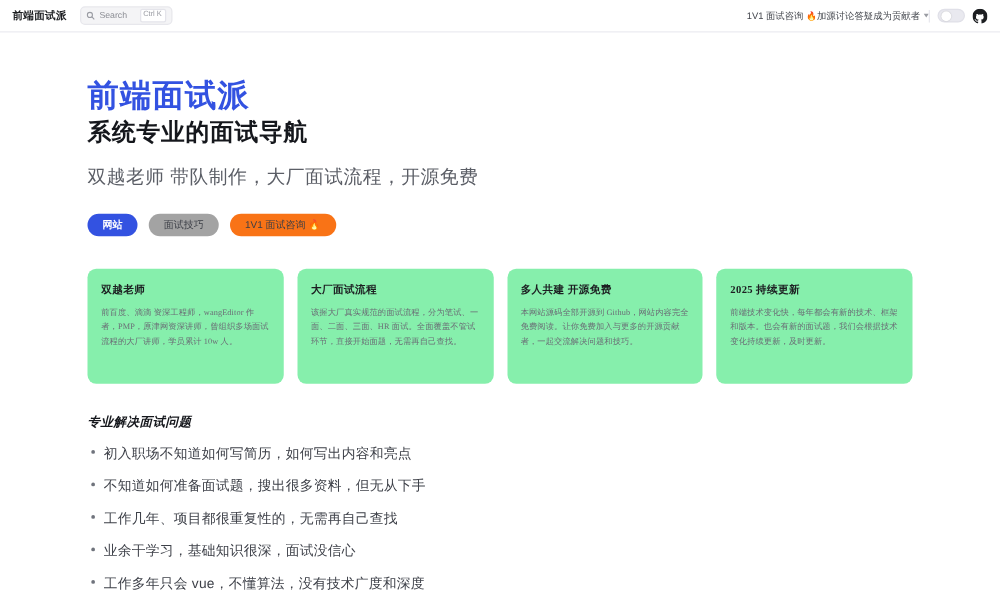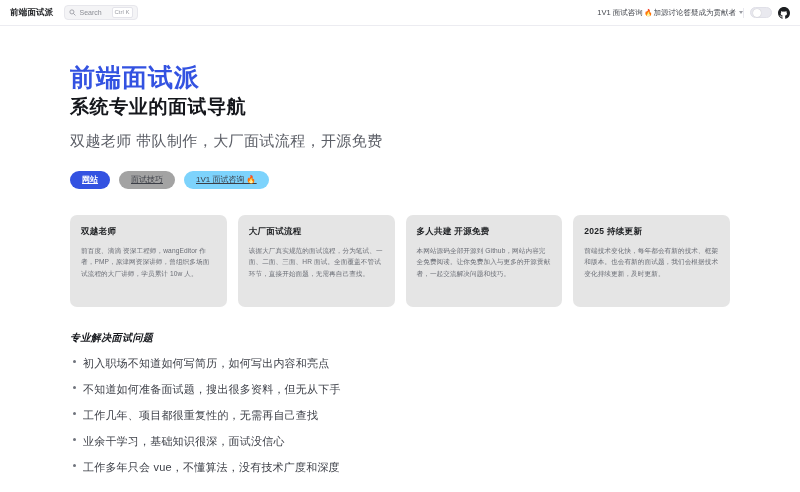--- a/index.html
+++ b/index.html
@@ -132,38 +132,38 @@
   .btn {
     font-size: 8px;
     border-radius: 12px;
     padding: 0 12px;
     height: 18px;
     display: inline-flex;
     align-items: center;
     gap: 3px;
     cursor: pointer;
     white-space: nowrap;
-    text-decoration: underline;
   }
   .btn-primary { background: #3352e1; color: #fff; font-weight: 700; }
   .btn-ghost { background: #a3a3a3; color: #3b3e46; }
-  .btn-ghost2 { background: #7dd3fc; color: #3b3e46; }
+  .btn-ghost2 { background: #f97316; color: #3b3e46; }
 
   
   .cards {
     display: grid;
     grid-template-columns: repeat(4, 1fr);
     gap: 11px;
     margin-top: 26px;
   }
   .card {
-    background: #e5e5e5;
+    background: #86efac;
     border-radius: 7px;
     padding: 11px 11px 13px 11px;
     min-height: 92px;
+    font-family: Liberation Serif, serif;
   }
   .card-title {
     font-size: 8.5px;
     font-weight: 700;
     color: #1c1e21;
     margin: 0 0 7px 0;
     letter-spacing: .3px;
   }
   .card-text {
     font-size: 6.6px;

